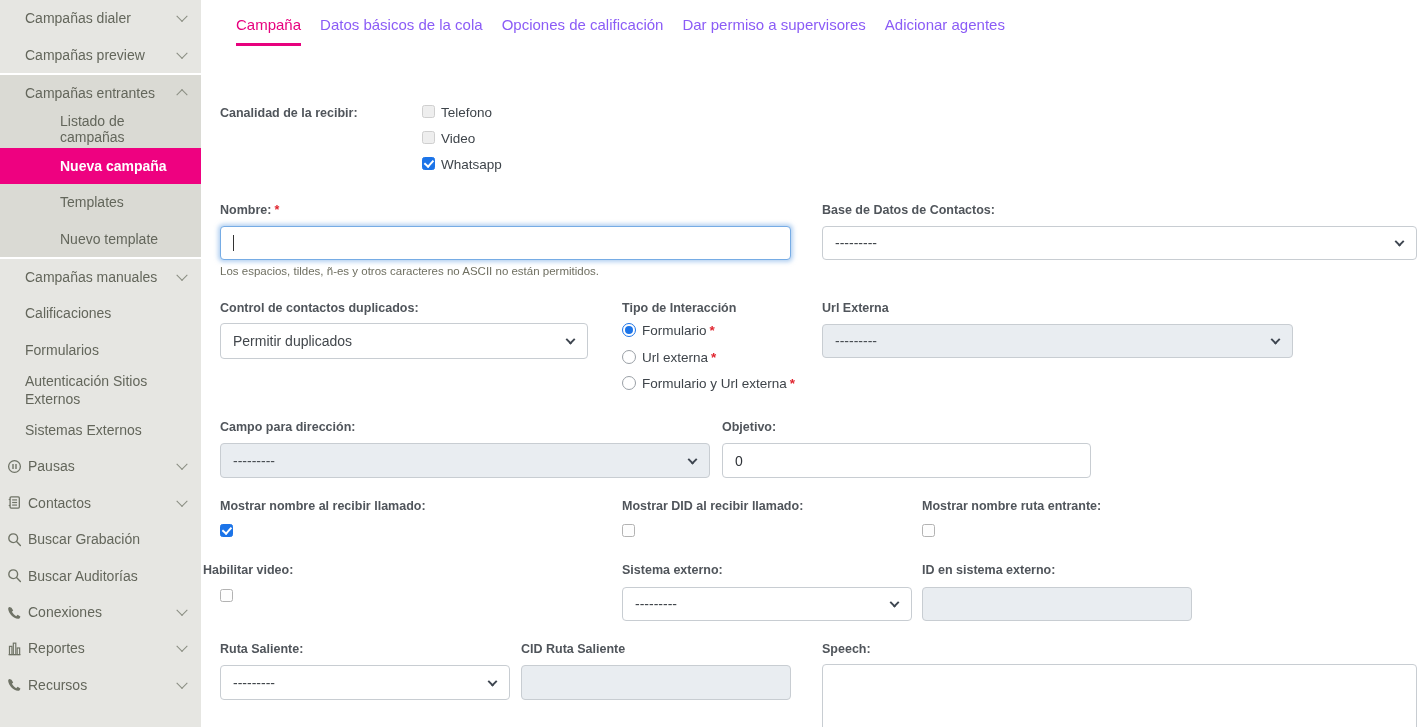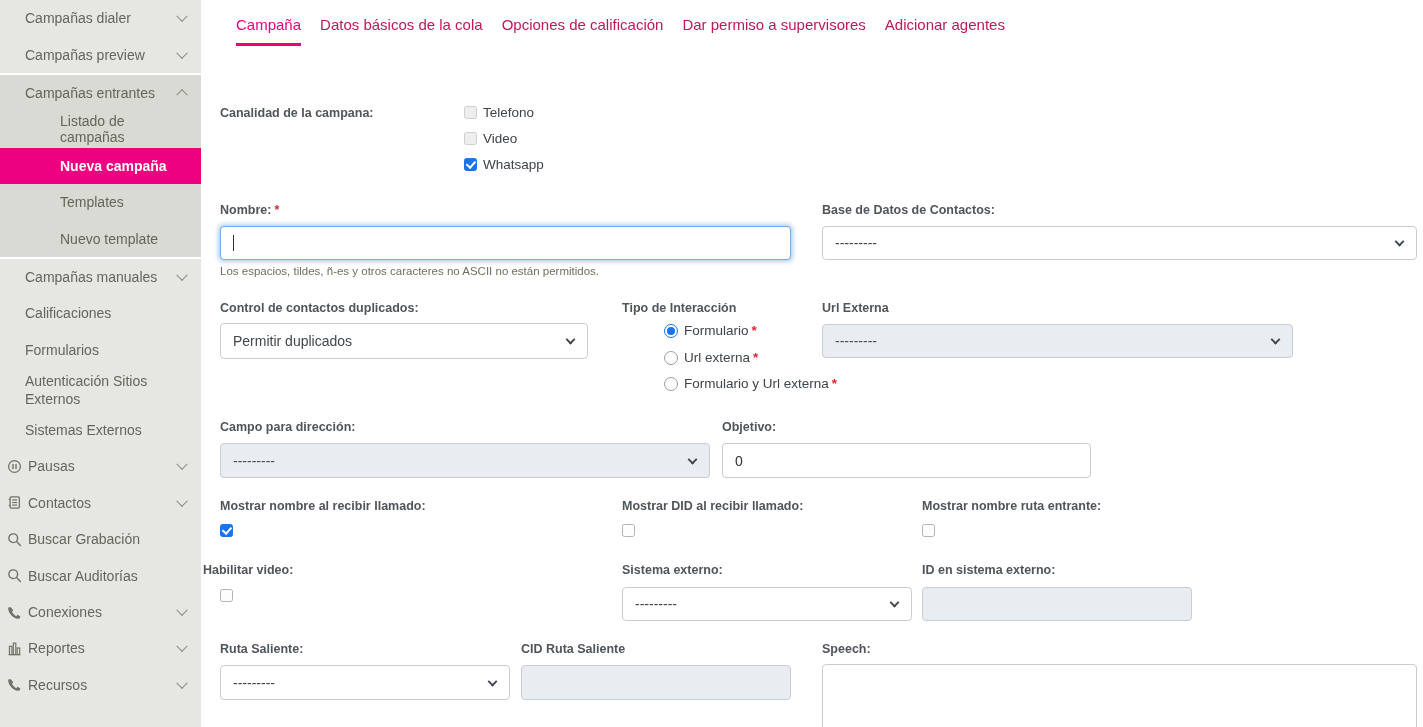--- a/index.html
+++ b/index.html
@@ -23,21 +23,21 @@
   .chev { position:absolute; right:15px; top:50%; width:8px; height:8px; }
   .chev.down { border-right:1.6px solid #8a8d82; border-bottom:1.6px solid #8a8d82;
                transform:translateY(-72%) rotate(45deg); }
   .chev.up   { border-right:1.6px solid #8a8d82; border-bottom:1.6px solid #8a8d82;
                transform:translateY(-28%) rotate(-135deg); }
 
   
   .main { position:absolute; left:201px; top:0; width:1222px; height:685px; background:#fff; }
 
   .tabs { position:absolute; left:35px; top:16px; display:flex; }
-  .tab { font-size:15px; color:#be185d; margin-right:19px; padding-bottom:10px; cursor:pointer; }
+  .tab { font-size:15px; color:#8b5cf6; margin-right:19px; padding-bottom:10px; cursor:pointer; }
   .tab.active { color:#e7017e; border-bottom:3px solid #e7017e; }
 
   .flabel { position:absolute; font-size:12.5px; font-weight:bold; color:#50555b; white-space:nowrap; }
   .req { color:#e0252f; margin-left:3px; font-weight:bold; }
   .help { position:absolute; font-size:11.5px; color:#6f6f61; white-space:nowrap; }
 
   .ctrl { position:absolute; border:1px solid #c8cdd2; border-radius:4px; background:#fff;
           display:flex; align-items:center; padding:0 12px; font-size:14px; color:#42474c; }
   .ctrl.disabled { background:#e9edf1; color:#4a4f54; }
   .sel { cursor:pointer; }
@@ -55,21 +55,21 @@
          background:#fdfdfd; cursor:pointer; display:flex; align-items:center; justify-content:center; }
   .cbx.soft { background:#eeeeee; border-color:#cfcfcf; }
   .cbx.checked { background:#1c74e8; border-color:#1c74e8; }
   .cbx.checked::after { content:""; width:3.5px; height:7px; border-right:2px solid #fff;
                         border-bottom:2px solid #fff; transform:rotate(42deg); margin-top:-2px; }
   .rad { width:14px; height:14px; border:1px solid #9aa0a6; border-radius:50%; background:#fff;
          flex:none; margin-right:6px; cursor:pointer; display:flex; align-items:center; justify-content:center; }
   .rad.sel-on { border:1.5px solid #1c74e8; }
   .rad.sel-on::after { content:""; width:8px; height:8px; border-radius:50%; background:#1c74e8; }
 
-  .opt-row { position:absolute; display:flex; align-items:center; font-size:13.5px; color:#3e444a;margin-left:42px; }
+  .opt-row { position:absolute; display:flex; font-size:13.5px; color:#3e444a; }
   .opt-row .cbx2 { position:static; flex:none; margin-right:6px; }
   .opt-label { white-space:nowrap; }
 
   .speech-area { position:absolute; border:1px solid #c8cdd2; border-radius:4px; background:#fff; }
 
   svg { display:block; }
 </style>
 </head>
 <body>
 
@@ -201,21 +201,21 @@
   <main class="main">
 
     <nav class="tabs">
       <span class="tab active">Campaña</span>
       <span class="tab">Datos básicos de la cola</span>
       <span class="tab">Opciones de calificación</span>
       <span class="tab">Dar permiso a supervisores</span>
       <span class="tab">Adicionar agentes</span>
     </nav>
 
-    <span class="flabel" style="left:19px; top:106px;">Canalidad de la campana:</span>
+    <span class="flabel" style="left:19px; top:106px;">Canalidad de la recibir:</span>
     <div class="opt-row" style="left:221px; top:105px;">
       <span class="cbx cbx2 soft"></span>
       <span class="opt-label">Telefono</span>
     </div>
     <div class="opt-row" style="left:221px; top:131px;">
       <span class="cbx cbx2 soft"></span>
       <span class="opt-label">Video</span>
     </div>
     <div class="opt-row" style="left:221px; top:157px;">
       <span class="cbx cbx2 checked"></span>

